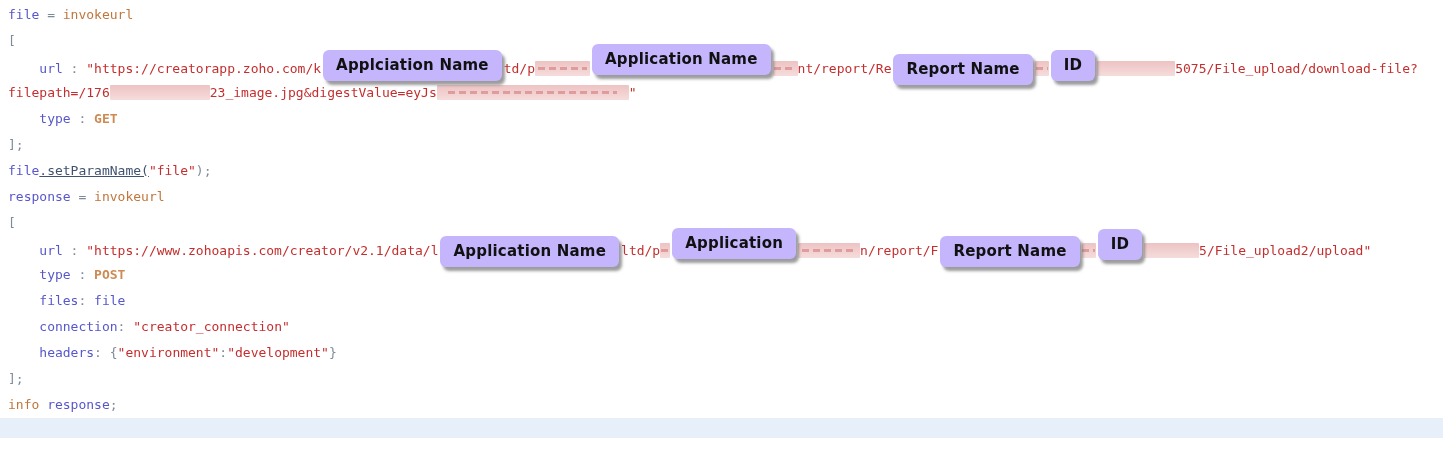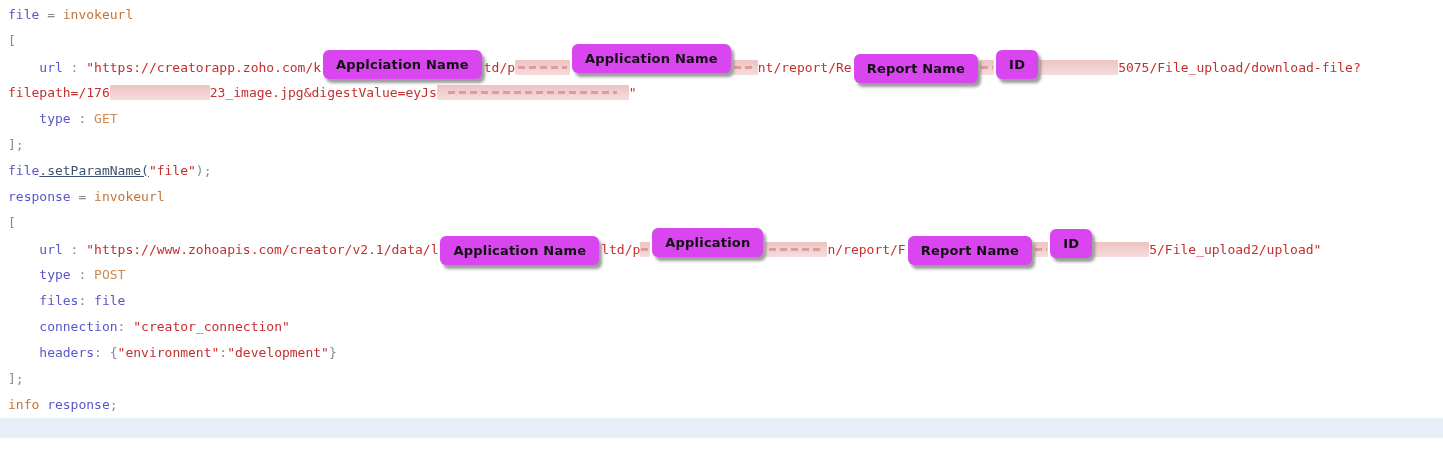--- a/index.html
+++ b/index.html
@@ -5,27 +5,27 @@
   html,body{margin:0;padding:0;background:#fff;}
   .screen{position:relative;width:1443px;height:455px;background:#ffffff;overflow:hidden;
           font-family:"DejaVu Sans Mono","Liberation Mono",monospace;
           font-size:13px;line-height:26px;color:#333;}
   .code{position:absolute;top:2px;left:8px;right:0;white-space:pre;}
   .line{height:26px;white-space:pre;}
   .tok-v{color:#5757cb;}           
   .tok-o{color:#7f8a99;}           
   .tok-s{color:#c52e2e;}           
   .tok-k{color:#c0763b;}           
-  .tok-m{color:#cd8a52;}           
+  .tok-m{color:#cd8a52;font-weight:bold;}           
   .tok-d{color:#3f5270;text-decoration:underline;}           
   .tok-p{color:#333333;}           
   .callout{display:inline-block;position:relative;vertical-align:middle;margin:0 2px;
-           background:#d946ef;color:#111;
+           background:#c4b5fd;color:#111;
            font-family:"DejaVu Sans","Liberation Sans",sans-serif;
-           font-weight:bold;font-size:13px;line-height:1;letter-spacing:.2px;
+           font-weight:bold;font-size:15px;line-height:1;letter-spacing:.2px;
            padding:8px 13px;border-radius:6px;z-index:2;
            box-shadow:3px 4px 3px rgba(90,90,90,.6);}
   .redact{display:inline-block;vertical-align:middle;position:relative;top:-1px;
           height:15px;border-radius:1px;
           background:linear-gradient(180deg,#edc3c3,#f6dcdc);}
   .redact.faint::before{content:"";position:absolute;left:6%;right:6%;top:6px;height:3px;
           background:repeating-linear-gradient(90deg,rgba(190,60,60,.35) 0 7px,transparent 7px 11px);}
   .hl-bar{position:absolute;left:0;top:418px;width:100%;height:20px;background:#e7effb;}
 </style>
 </head>

